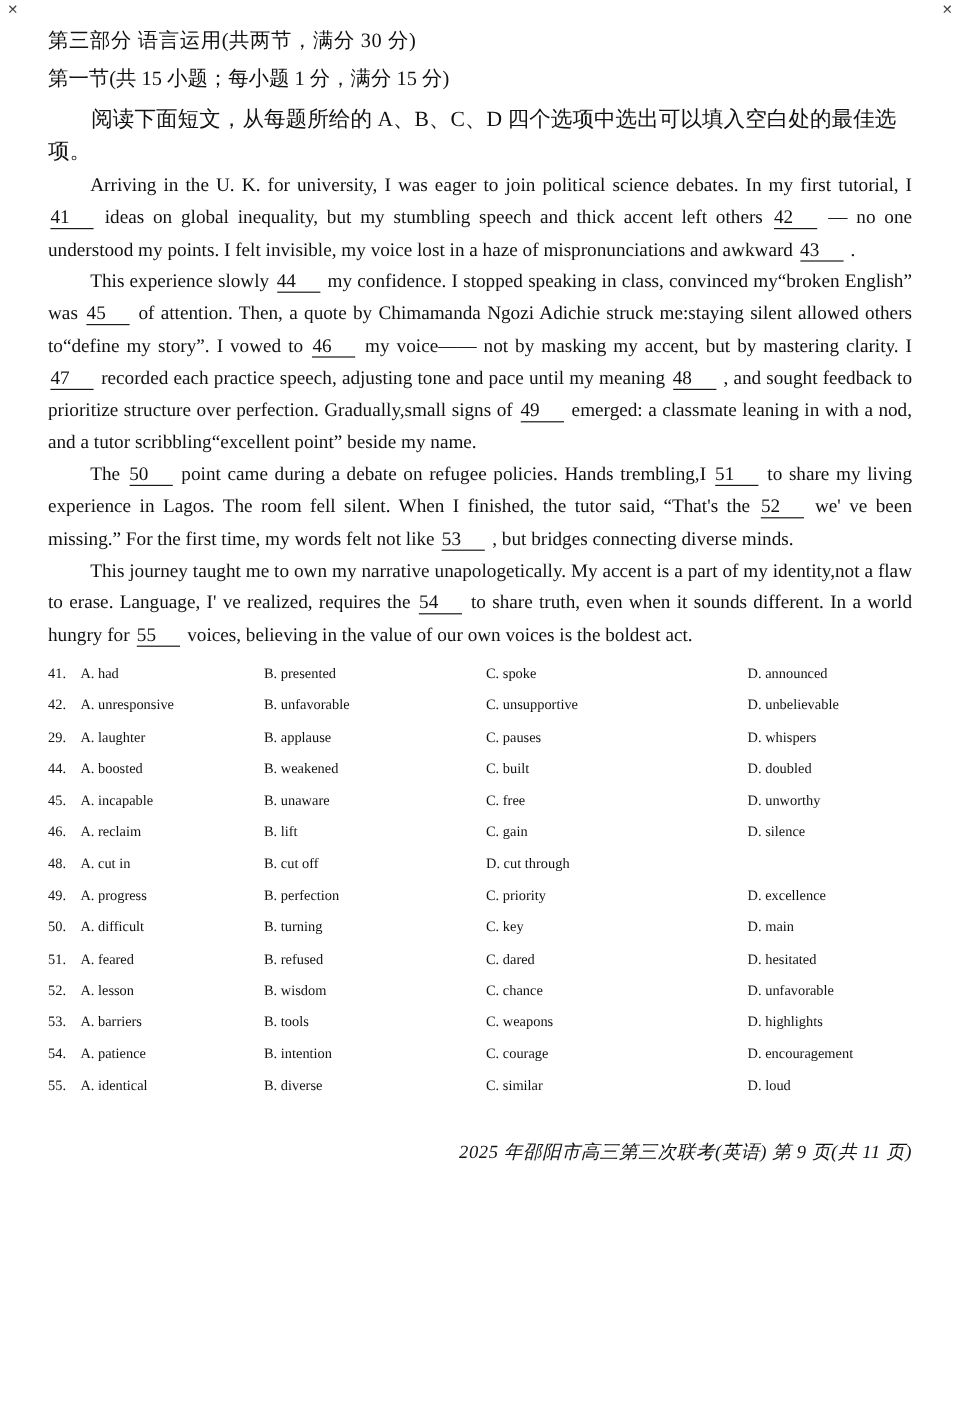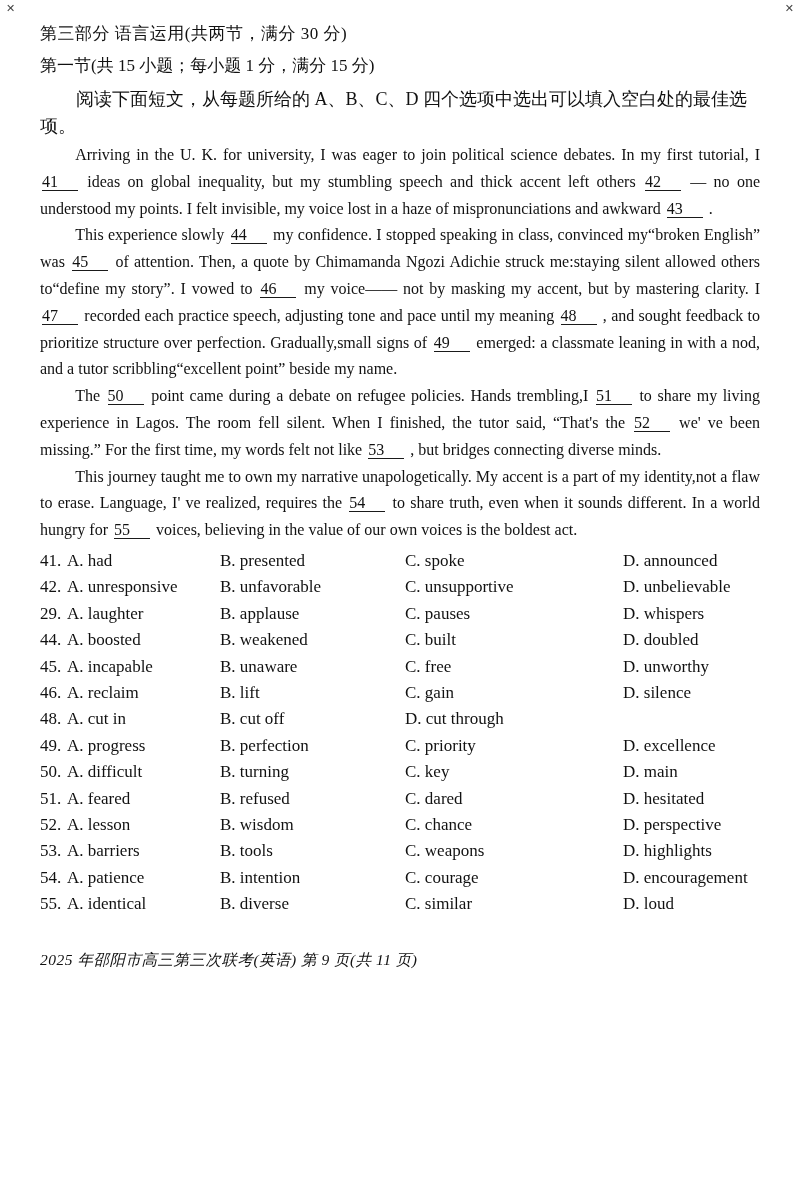--- a/index.html
+++ b/index.html
@@ -60,27 +60,27 @@
     line-height: 17px;
     margin: 0 2px;
     text-indent: 0;
   }
   .options {
     margin-top: 4px;
   }
   .opt-row {
     display: grid;
     grid-template-columns: 27px 153px 185px 218px 1fr;
-    font-size: 17px;
+    font-size: 12px;
     line-height: 26.4px;
     white-space: nowrap;
   }
   .footer {
     margin-top: 32px;
-    text-align: left;
+    text-align: right;
     font-size: 15.5px;
     font-style: italic;
     letter-spacing: 0.5px;
   }
 </style>
 </head>
 <body>
 
 <div class="page">
   <div class="crop-mark left">✕</div>
@@ -166,21 +166,21 @@
           <span>A. feared</span>
           <span>B. refused</span>
           <span>C. dared</span>
           <span>D. hesitated</span>
         </div>
         <div class="opt-row">
           <span>52.</span>
           <span>A. lesson</span>
           <span>B. wisdom</span>
           <span>C. chance</span>
-          <span>D. perspective</span>
+          <span>D. unfavorable</span>
         </div>
         <div class="opt-row">
           <span>53.</span>
           <span>A. barriers</span>
           <span>B. tools</span>
           <span>C. weapons</span>
           <span>D. highlights</span>
         </div>
         <div class="opt-row">
           <span>54.</span>

